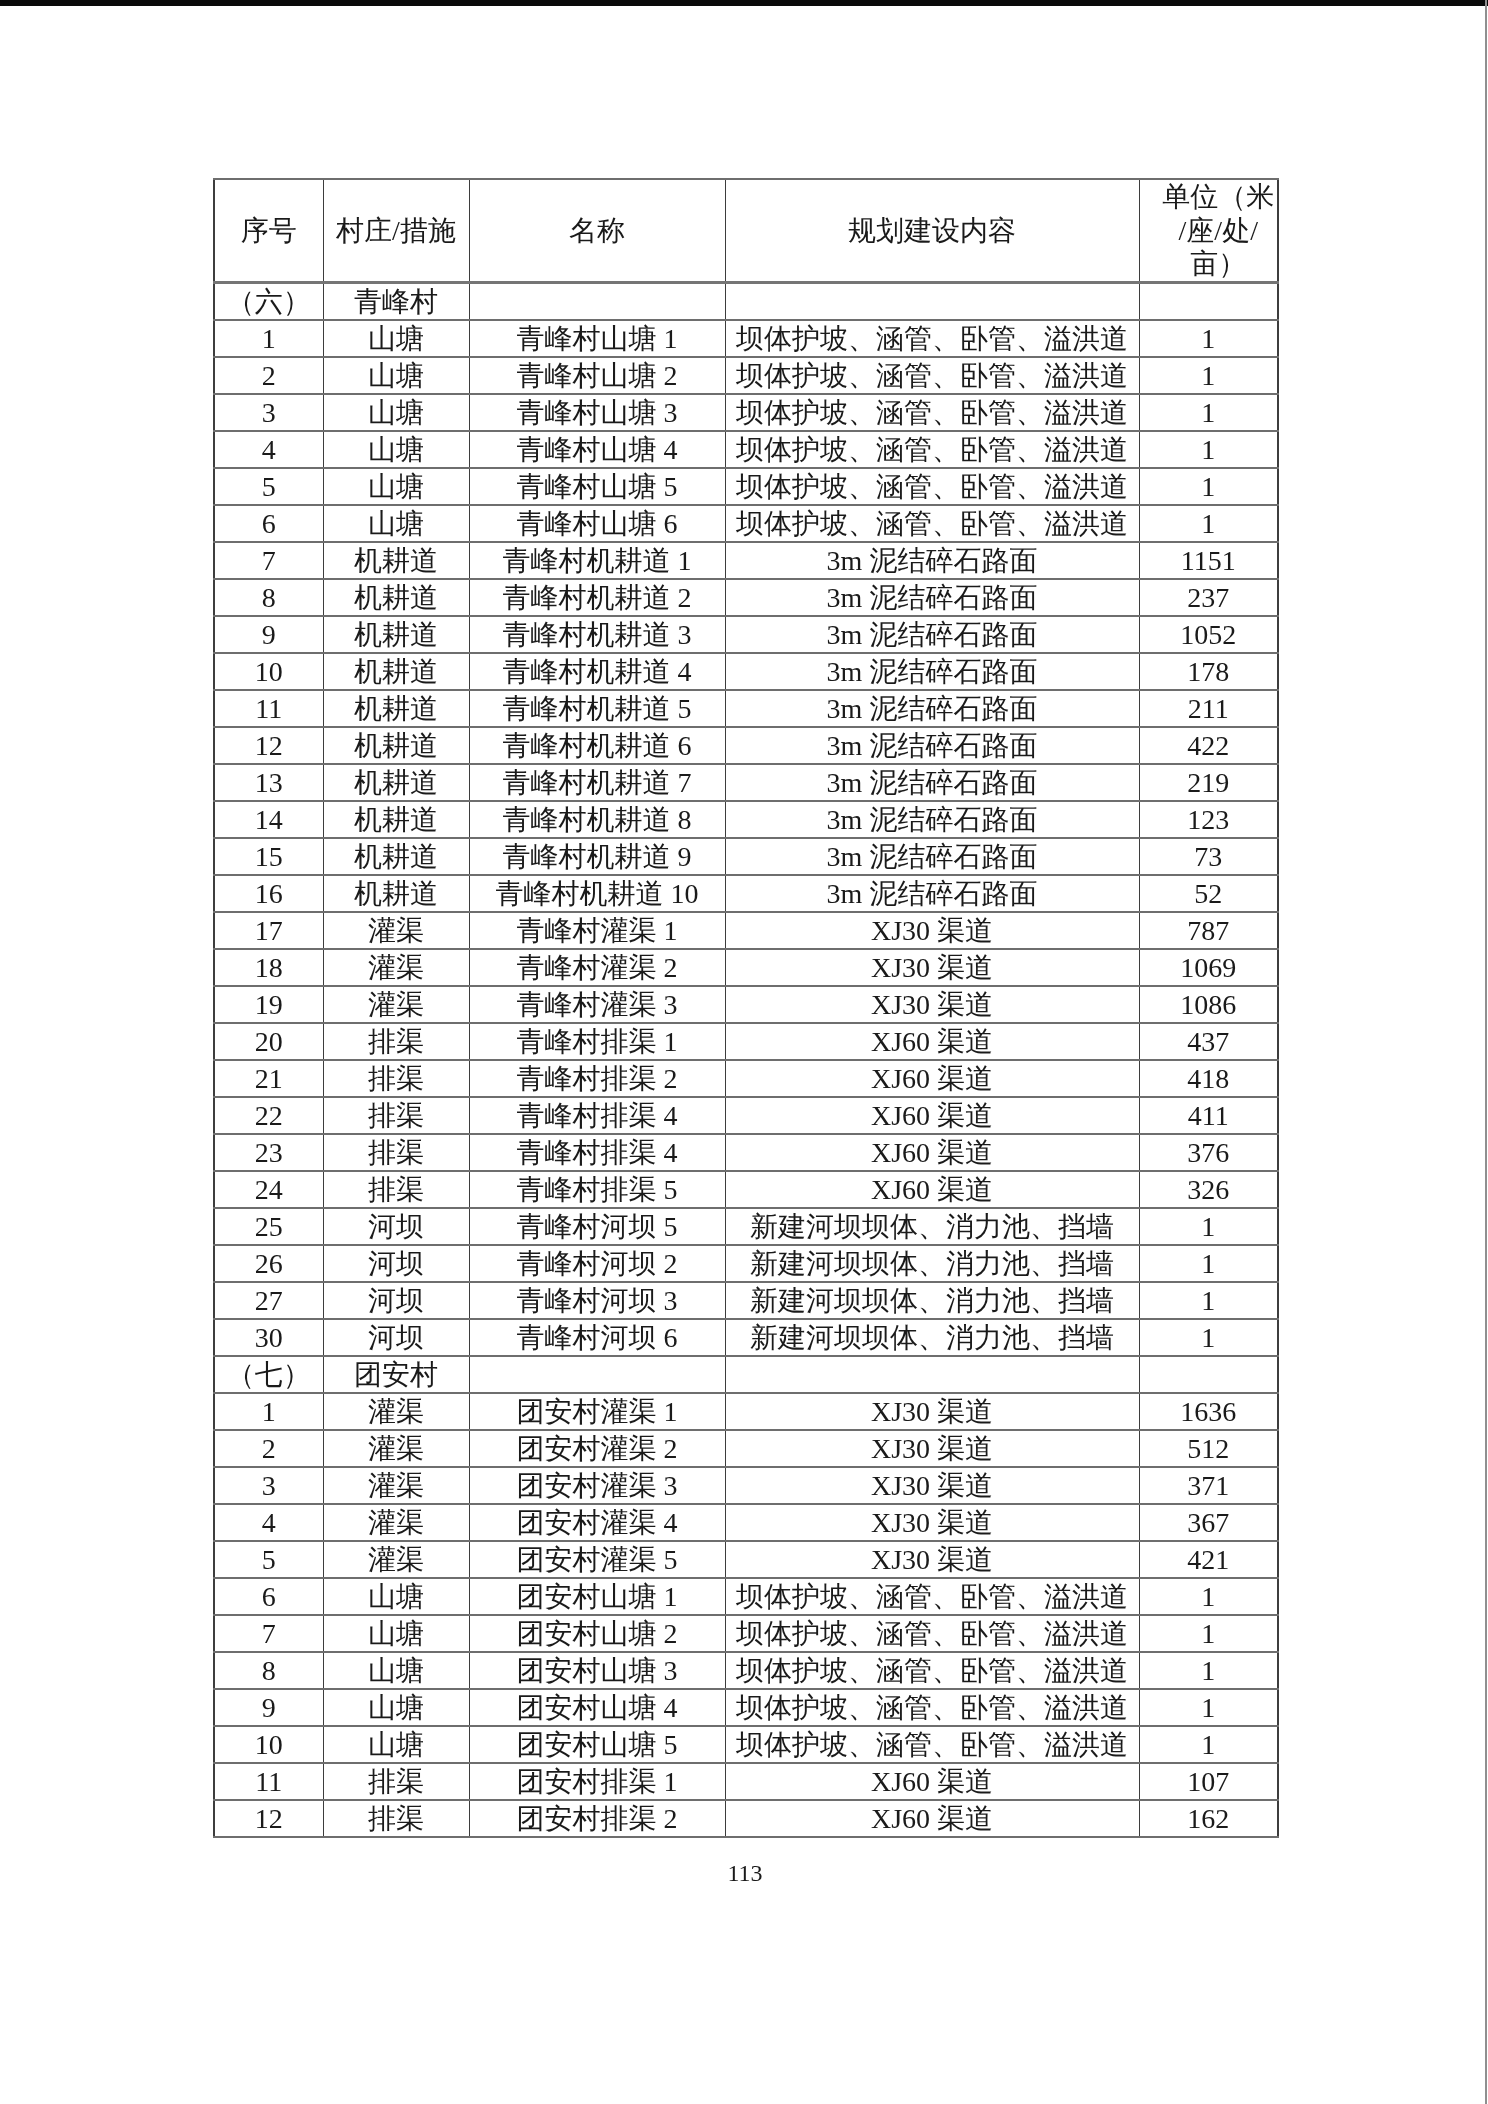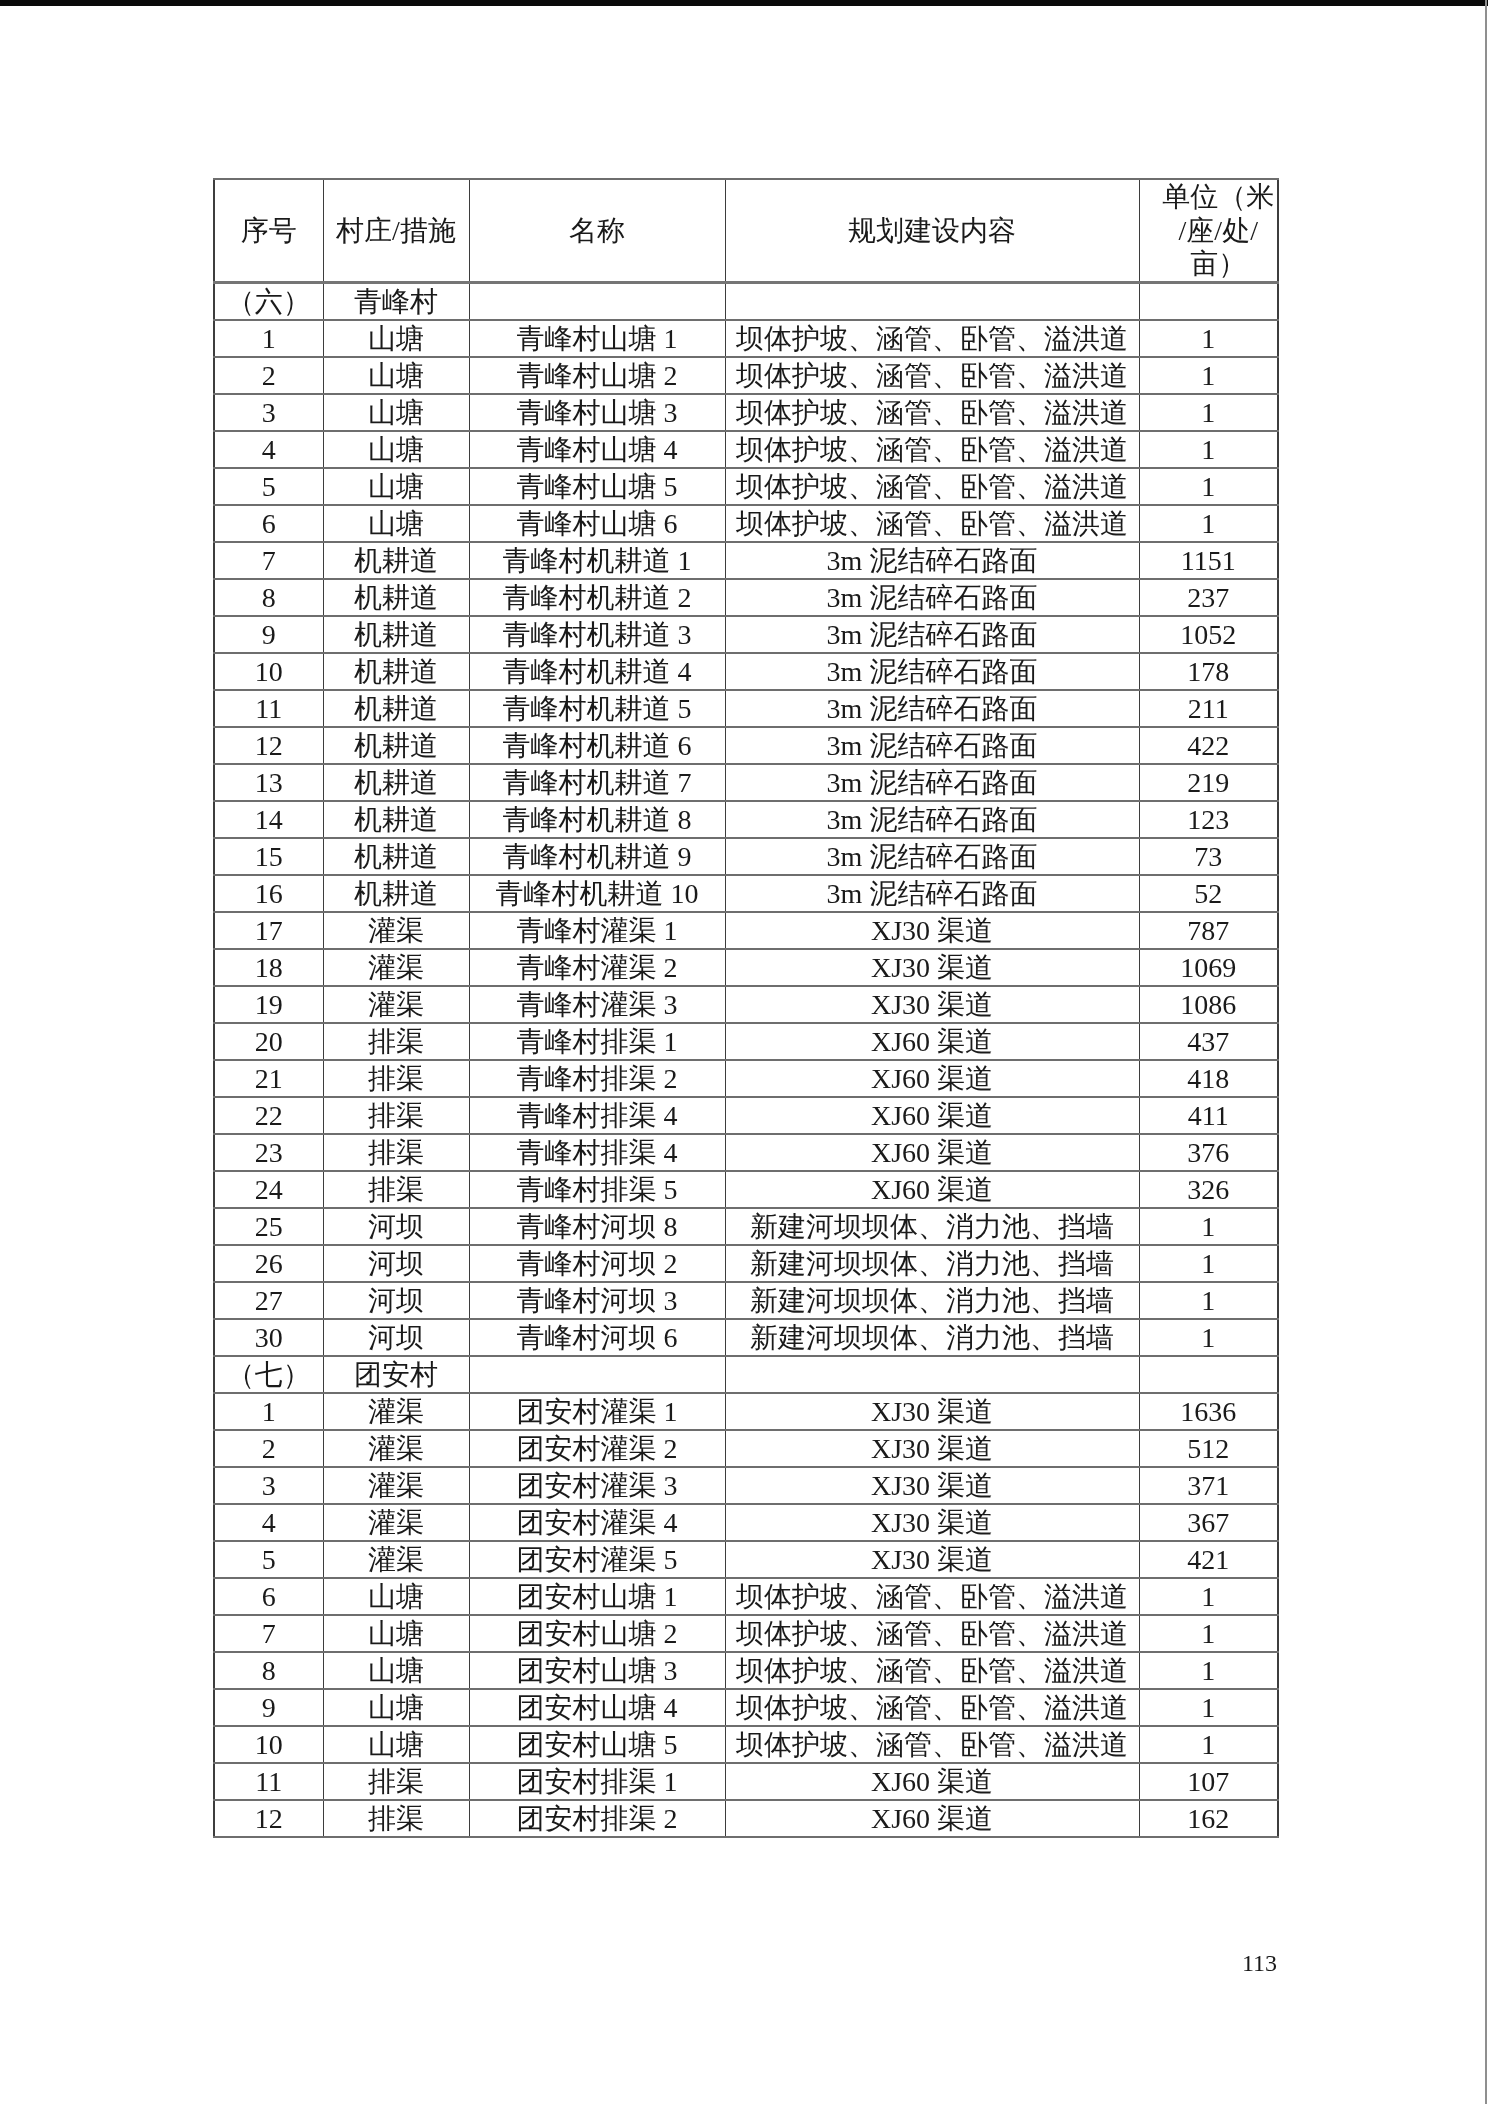--- a/index.html
+++ b/index.html
@@ -61,24 +61,24 @@
   .main-table td {
     height: 35px;
   }
   .main-table th.col-unit {
     white-space: pre-line;
     line-height: 1.2;
     padding-left: 20px;
   }
   .page-number {
     position: absolute;
-    top: 1950px;
+    top: 1860px;
     left: 213px;
     width: 1064px;
-    text-align: right;
+    text-align: center;
     font-size: 24px;
     color: #1a1a1a;
   }
 </style>
 </head>
 <body>
 
 <div class="page">
   <div class="scan-top-bar"></div>
   <div class="scan-right-line"></div>
@@ -274,21 +274,21 @@
         <tr>
           <td>24</td>
           <td>排渠</td>
           <td>青峰村排渠 5</td>
           <td>XJ60 渠道</td>
           <td>326</td>
         </tr>
         <tr>
           <td>25</td>
           <td>河坝</td>
-          <td>青峰村河坝 8</td>
+          <td>青峰村河坝 5</td>
           <td>新建河坝坝体、消力池、挡墙</td>
           <td>1</td>
         </tr>
         <tr>
           <td>26</td>
           <td>河坝</td>
           <td>青峰村河坝 2</td>
           <td>新建河坝坝体、消力池、挡墙</td>
           <td>1</td>
         </tr>

